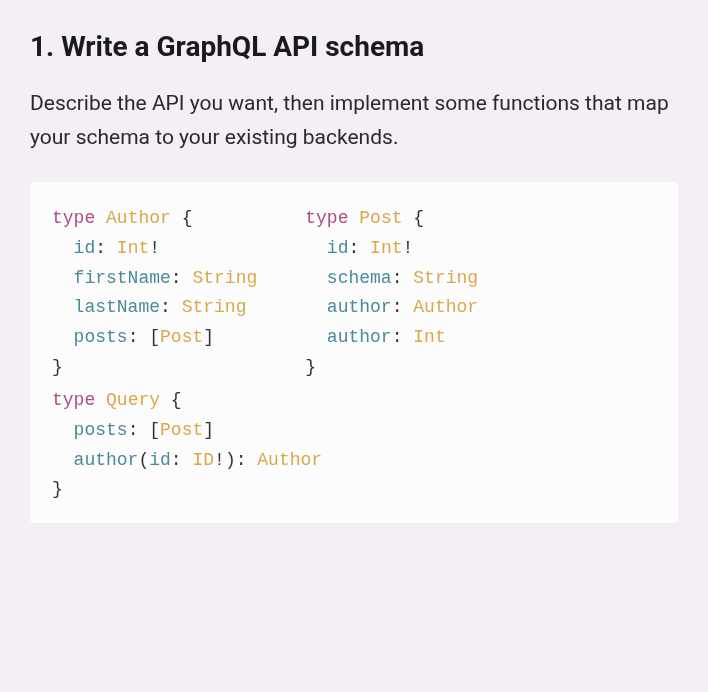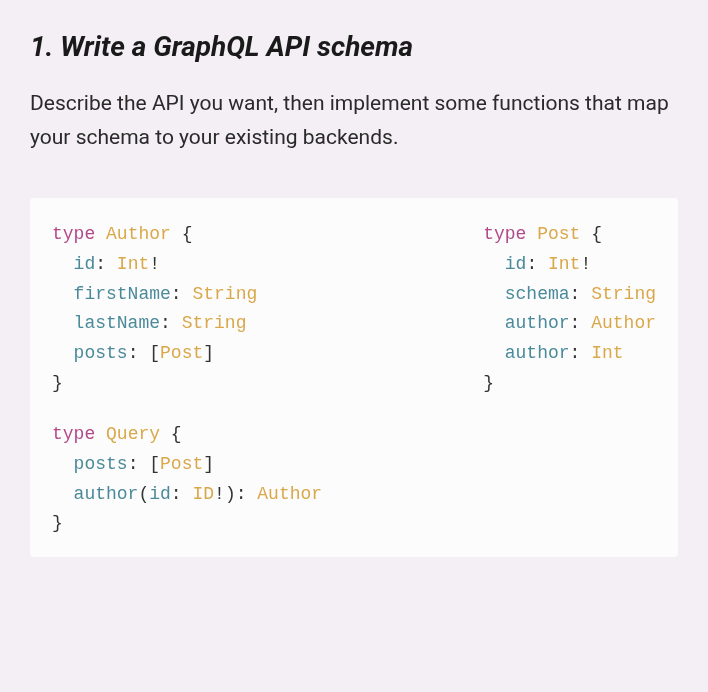--- a/index.html
+++ b/index.html
@@ -13,46 +13,44 @@
       padding: 30px 30px 20px 30px;
       width: 708px;
       height: 692px;
       color: #1a1a1a;
     }
     .heading {
       font-size: 28px;
       font-weight: 700;
       margin-bottom: 24px;
       color: #1a1a1a;
-      font-style: italic;
     }
     .description {
       font-size: 21px;
       line-height: 1.6;
       color: #2a2a2a;
-      margin-bottom: 44px;
+      margin-bottom: 28px;
     }
     .code-block {
       background: #fdfcfd;
       border-radius: 4px;
       padding: 22px 22px 18px 22px;
       font-family: 'SFMono-Regular', Consolas, 'Liberation Mono', Menlo, monospace;
       font-size: 18px;
       line-height: 1.65;
     }
     .code-row {
       display: flex;
-      gap: 36px;
-      justify-content: space-between;
+      gap: 48px;
     }
     .code-col {
       white-space: pre;
     }
     .code-bottom {
-      margin-top: 22px;
+      margin-top: 4px;
       white-space: pre;
     }
     .kw {
       color: #b24a8a;
     }
     .typename {
       color: #d9a84a;
     }
     .field {
       color: #4a8a9a;

